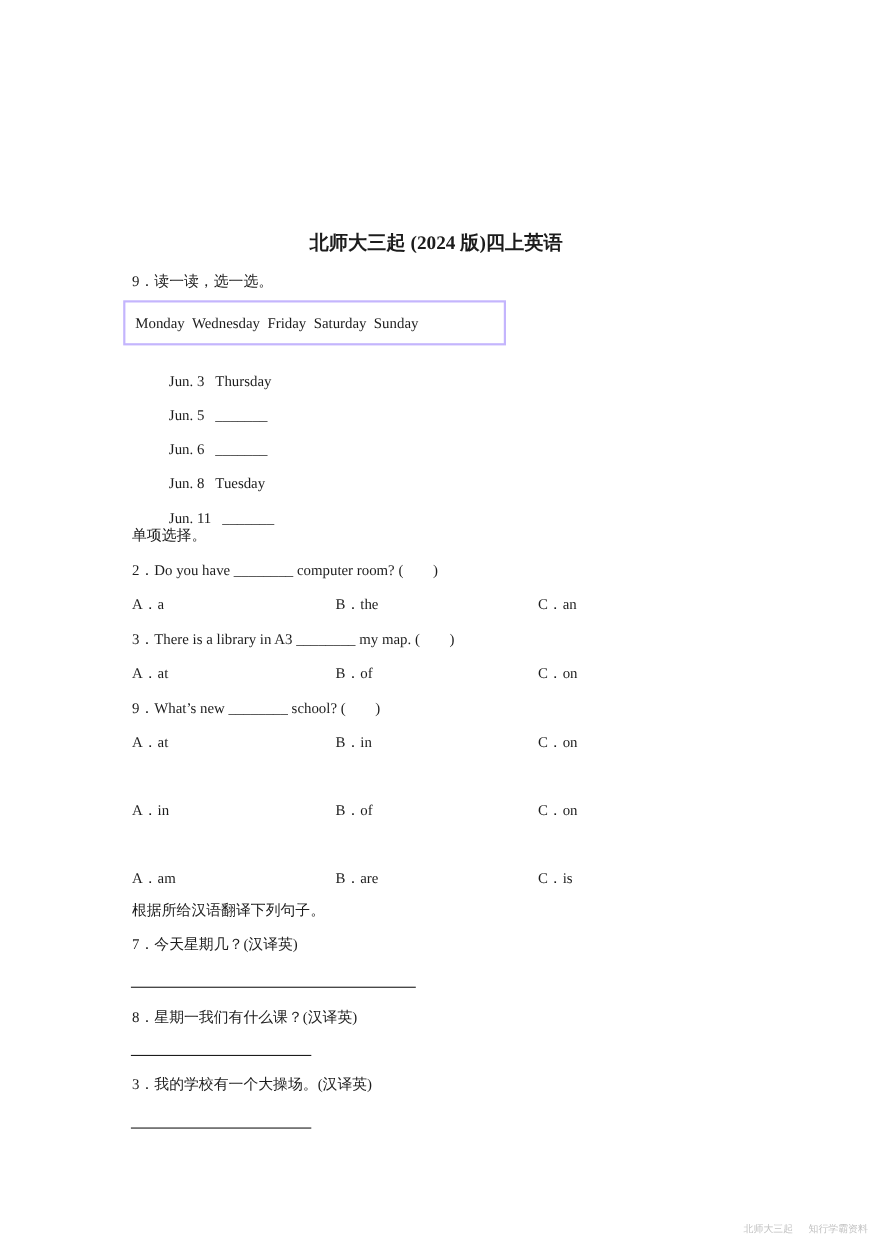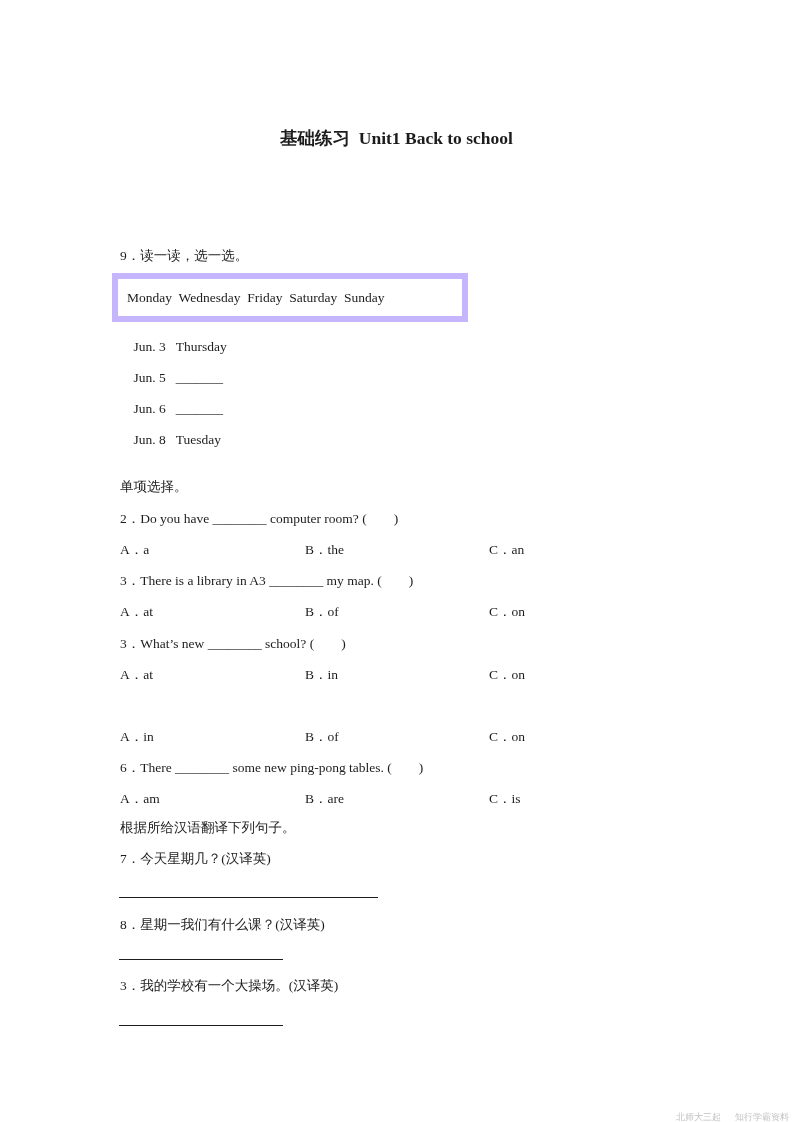--- a/index.html
+++ b/index.html
@@ -14,27 +14,27 @@
   .ln{
     position:absolute;left:120px;
     font-size:13.5px;line-height:16px;
     white-space:pre;
   }
   .ctr{left:0;width:793px;text-align:center;}
   .title{font-weight:bold;font-size:17.5px;line-height:20px;}
   .bank{
     position:absolute;left:112px;top:273px;
     width:344px;height:37px;
-    border:6px solid #c4b5fd;
+    border:2px solid #c4b5fd;
   }
   .bank .bank-text{
     position:absolute;left:9px;top:11px;
     font-size:13.5px;white-space:pre;
   }
-  .d{margin-right:10px;}
+  .d{margin-right:10px;margin-left:20px;}
   .ans{
     position:absolute;left:119px;height:0;
     border-bottom:1.5px solid #1c1c1c;
   }
   .footer{
     position:absolute;left:0;top:1132px;width:793px;
     text-align:center;font-size:12.5px;color:#0369a1;
     white-space:pre;
   }
   .watermark{
@@ -47,63 +47,65 @@
     margin-left:14px;
     border-bottom:1px dotted #8fc1e3;
     padding-bottom:1px;
   }
 </style>
 </head>
 <body>
 
 <div class="page">
 
-  <div class="ln ctr title" style="top:128px">基础练习  Unit1 Back to school</div>
+  <div class="ln ctr title" style="top:210px">北师大三起 (2024 版)四上英语</div>
 
   <div class="ln" style="top:248px">9．读一读，选一选。</div>
 
   <div class="bank">
     <span class="bank-text">Monday  Wednesday  Friday  Saturday  Sunday</span>
   </div>
 
   <div class="ln" style="top:323px">
     <span class="d">Jun. 3</span><span>Thursday</span>
   </div>
   <div class="ln" style="top:354px">
     <span class="d">Jun. 5</span><span>_______</span>
   </div>
   <div class="ln" style="top:385px">
     <span class="d">Jun. 6</span><span>_______</span>
   </div>
   <div class="ln" style="top:416px">
     <span class="d">Jun. 8</span><span>Tuesday</span>
   </div>
+  <div class="ln" style="top:447px">
+    <span class="d">Jun. 11</span><span>_______</span>
+  </div>
 
   <div class="ln" style="top:479px">单项选择。</div>
 
   <div class="ln" style="top:511px">2．Do you have ________ computer room? (　　)</div>
   <div class="ln" style="top:542px">A．a</div>
   <div class="ln" style="left:305px;top:542px">B．the</div>
   <div class="ln" style="left:489px;top:542px">C．an</div>
 
   <div class="ln" style="top:573px">3．There is a library in A3 ________ my map. (　　)</div>
   <div class="ln" style="top:604px">A．at</div>
   <div class="ln" style="left:305px;top:604px">B．of</div>
   <div class="ln" style="left:489px;top:604px">C．on</div>
 
-  <div class="ln" style="top:636px">3．What’s new ________ school? (　　)</div>
+  <div class="ln" style="top:636px">9．What’s new ________ school? (　　)</div>
   <div class="ln" style="top:667px">A．at</div>
   <div class="ln" style="left:305px;top:667px">B．in</div>
   <div class="ln" style="left:489px;top:667px">C．on</div>
 
   <div class="ln" style="top:729px">A．in</div>
   <div class="ln" style="left:305px;top:729px">B．of</div>
   <div class="ln" style="left:489px;top:729px">C．on</div>
 
-  <div class="ln" style="top:760px">6．There ________ some new ping-pong tables. (　　)</div>
   <div class="ln" style="top:791px">A．am</div>
   <div class="ln" style="left:305px;top:791px">B．are</div>
   <div class="ln" style="left:489px;top:791px">C．is</div>
 
   <div class="ln" style="top:820px">根据所给汉语翻译下列句子。</div>
 
   <div class="ln" style="top:851px">7．今天星期几？(汉译英)</div>
   <div class="ans" style="top:897px;width:259px"></div>
 
   <div class="ln" style="top:917px">8．星期一我们有什么课？(汉译英)</div>

